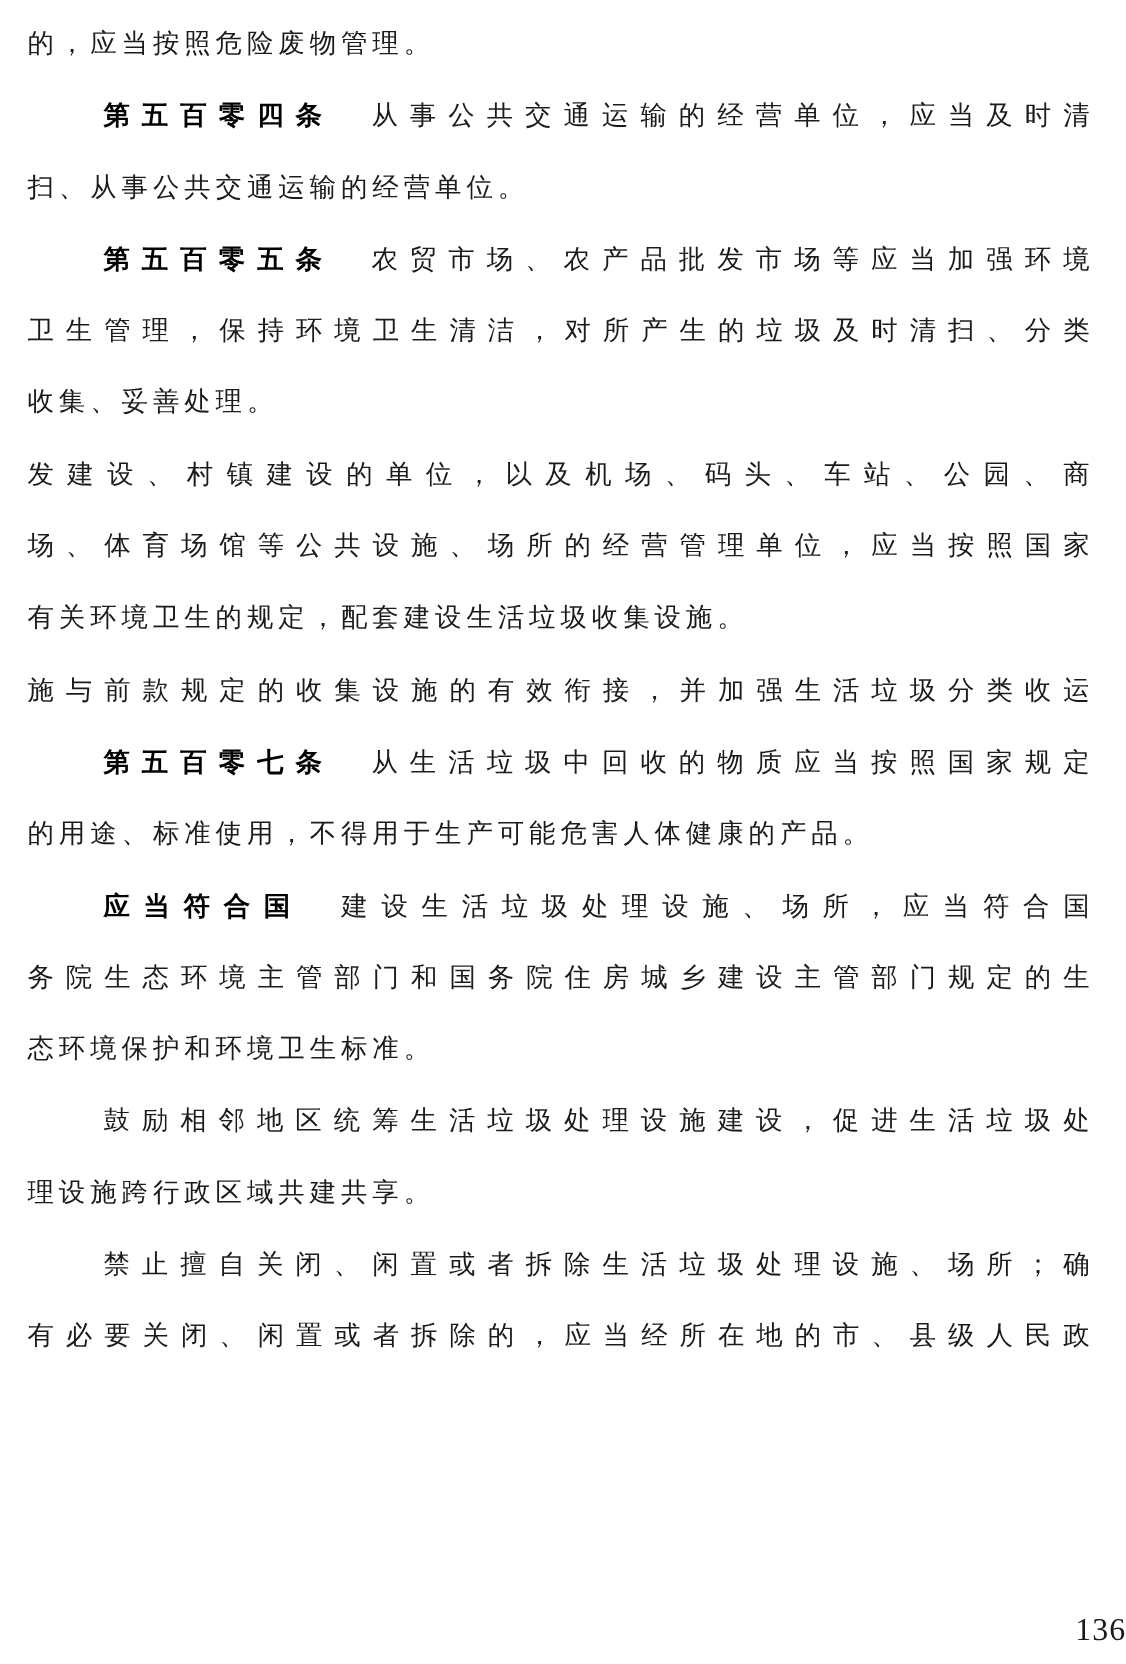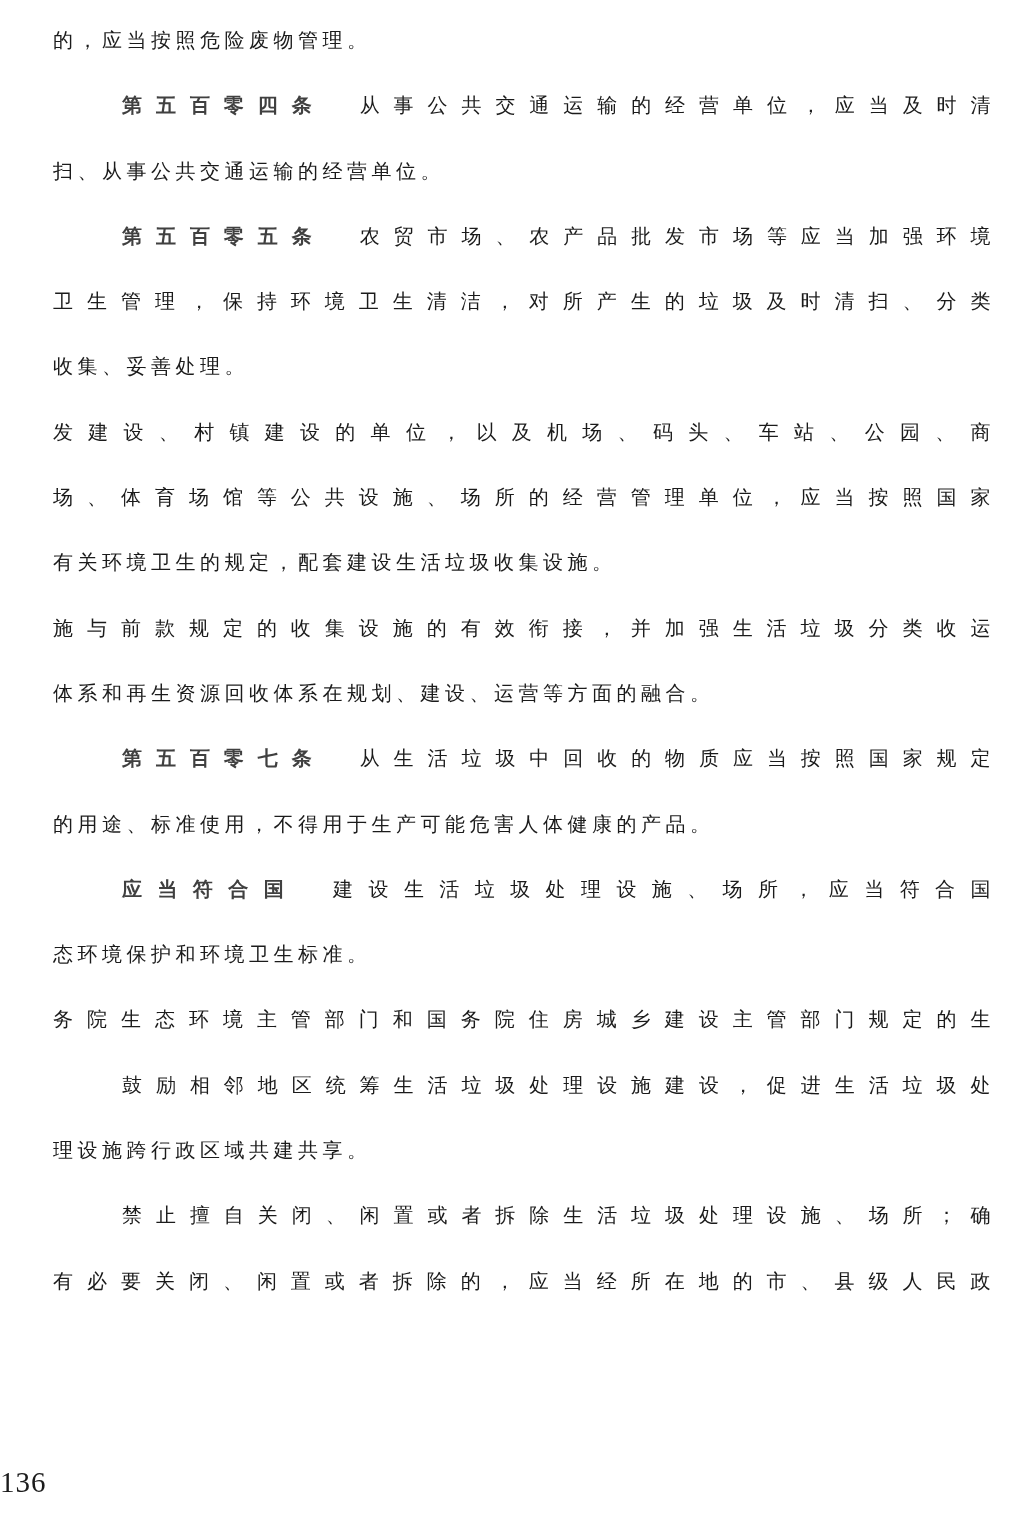--- a/index.html
+++ b/index.html
@@ -14,46 +14,45 @@
   }
   .text-block {
     position: absolute;
     left: 25px;
     top: 8px;
     width: 970px;
   }
   .line {
     height: 65.3px;
     line-height: 65.3px;
-    font-size: 20px;
+    font-size: 24px;
     letter-spacing: 4.5px;
     white-space: nowrap;
-    margin-left: 28px;
   }
   .line.full {
     white-space: normal;
     text-align: justify;
     text-align-last: justify;
     text-justify: inter-character;
   }
   .line.indent { padding-left: 69px; }
   .art-num {
     font-weight: 700;
     font-family: "Liberation Sans", "DejaVu Sans", sans-serif;
     margin-right: 34px;
-    color: #404040;
+    color: #000000;
   }
   .page-number {
     position: absolute;
     top: 1462px;
     left: 0;
     width: 100%;
     height: 40px;
     line-height: 40px;
-    text-align: left;
+    text-align: right;
     font-size: 29px;
     letter-spacing: 1px;
     color: #1b1b1b;
   }
 </style>
 </head>
 <body>
 
 <div class="page">
   <div class="text-block">
@@ -73,31 +72,30 @@
 
     <div class="line full">发建设、村镇建设的单位，以及机场、码头、车站、公园、商</div>
 
     <div class="line full">场、体育场馆等公共设施、场所的经营管理单位，应当按照国家</div>
 
     <div class="line end">有关环境卫生的规定，配套建设生活垃圾收集设施。</div>
 
 
     <div class="line full">施与前款规定的收集设施的有效衔接，并加强生活垃圾分类收运</div>
 
-    <div class="line end">体系和再生资源回收体系在规划、建设、运营等方面的融合。</div>
 
     <div class="line full indent"><span class="art-num">第五百零七条</span><span>从生活垃圾中回收的物质应当按照国家规定</span></div>
 
     <div class="line end">的用途、标准使用，不得用于生产可能危害人体健康的产品。</div>
 
     <div class="line full indent"><span class="art-num">应当符合国</span><span>建设生活垃圾处理设施、场所，应当符合国</span></div>
 
+    <div class="line full">务院生态环境主管部门和国务院住房城乡建设主管部门规定的生</div>
+
     <div class="line end">态环境保护和环境卫生标准。</div>
-
-    <div class="line full">务院生态环境主管部门和国务院住房城乡建设主管部门规定的生</div>
 
     <div class="line full indent">鼓励相邻地区统筹生活垃圾处理设施建设，促进生活垃圾处</div>
 
     <div class="line end">理设施跨行政区域共建共享。</div>
 
     <div class="line full indent">禁止擅自关闭、闲置或者拆除生活垃圾处理设施、场所；确</div>
 
     <div class="line full">有必要关闭、闲置或者拆除的，应当经所在地的市、县级人民政</div>
 
   </div>

